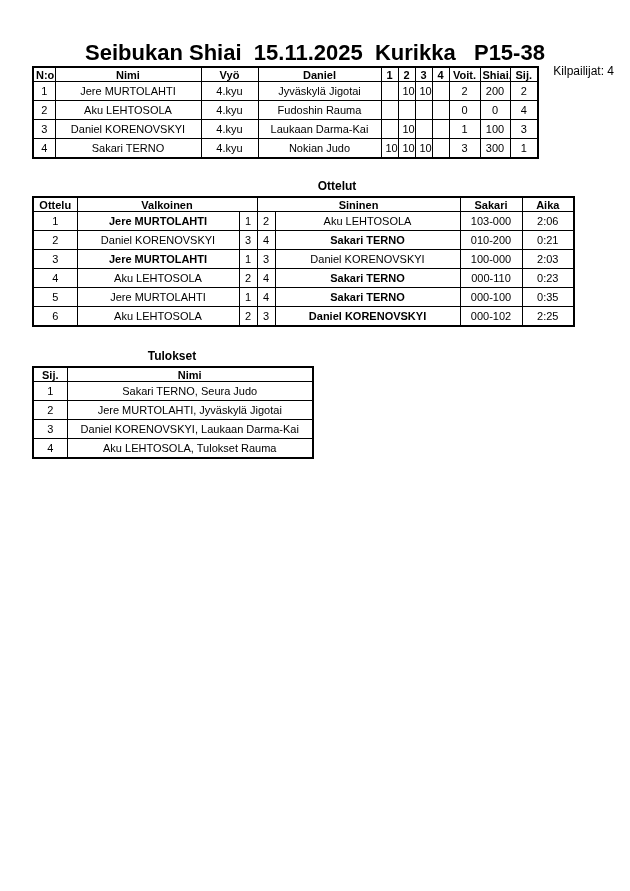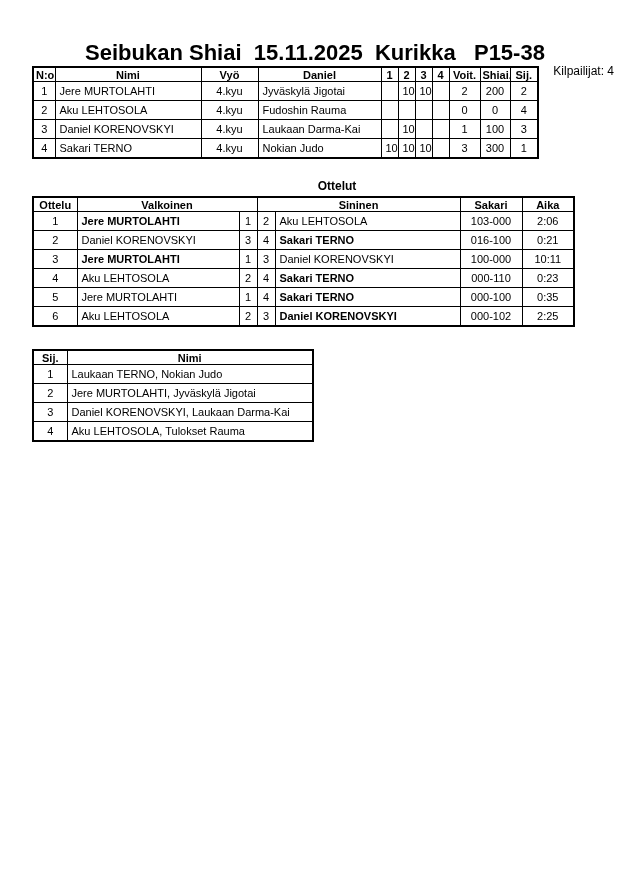--- a/index.html
+++ b/index.html
@@ -50,21 +50,21 @@
     height:16px;
     overflow:hidden;
     white-space:nowrap;
   }
   th{
     font-weight:bold;
     text-align:center;
     height:13px;
     padding:0 2px;
   }
-  .tl{text-align:left;}
+  .tl{text-align:center;}
   .tc{text-align:center;}
   .bold{font-weight:bold;}
 </style>
 </head>
 <body>
 
 <div class="page">
 
   <h1 class="main-title">Seibukan Shiai  15.11.2025  Kurikka   P15-38</h1>
   <div class="comp-count">Kilpailijat: 4</div>
@@ -186,31 +186,31 @@
           <td class="tl">Aku LEHTOSOLA</td>
           <td class="tc">103-000</td>
           <td class="tc">2:06</td>
         </tr>
         <tr>
           <td class="tc">2</td>
           <td class="tl">Daniel KORENOVSKYI</td>
           <td class="tc">3</td>
           <td class="tc">4</td>
           <td class="tl bold">Sakari TERNO</td>
-          <td class="tc">016-100</td>
+          <td class="tc">010-200</td>
           <td class="tc">0:21</td>
         </tr>
         <tr>
           <td class="tc">3</td>
           <td class="tl bold">Jere MURTOLAHTI</td>
           <td class="tc">1</td>
           <td class="tc">3</td>
           <td class="tl">Daniel KORENOVSKYI</td>
           <td class="tc">100-000</td>
-          <td class="tc">10:11</td>
+          <td class="tc">2:03</td>
         </tr>
         <tr>
           <td class="tc">4</td>
           <td class="tl">Aku LEHTOSOLA</td>
           <td class="tc">2</td>
           <td class="tc">4</td>
           <td class="tl bold">Sakari TERNO</td>
           <td class="tc">000-110</td>
           <td class="tc">0:23</td>
         </tr>
@@ -230,35 +230,36 @@
           <td class="tc">3</td>
           <td class="tl bold">Daniel KORENOVSKYI</td>
           <td class="tc">000-102</td>
           <td class="tc">2:25</td>
         </tr>
       </tbody>
     </table>
   </div>
 
   <div class="section sec3">
+    <div class="section-title">Tulokset</div>
     <table class="t3">
       <colgroup>
         <col style="width:34px">
           <col style="width:246px">
       </colgroup>
       <thead>
         <tr>
           <th>Sij.</th>
           <th>Nimi</th>
         </tr>
       </thead>
       <tbody>
         <tr>
           <td class="tc">1</td>
-          <td class="tl">Laukaan TERNO, Nokian Judo</td>
+          <td class="tl">Sakari TERNO, Seura Judo</td>
         </tr>
         <tr>
           <td class="tc">2</td>
           <td class="tl">Jere MURTOLAHTI, Jyväskylä Jigotai</td>
         </tr>
         <tr>
           <td class="tc">3</td>
           <td class="tl">Daniel KORENOVSKYI, Laukaan Darma-Kai</td>
         </tr>
         <tr>

